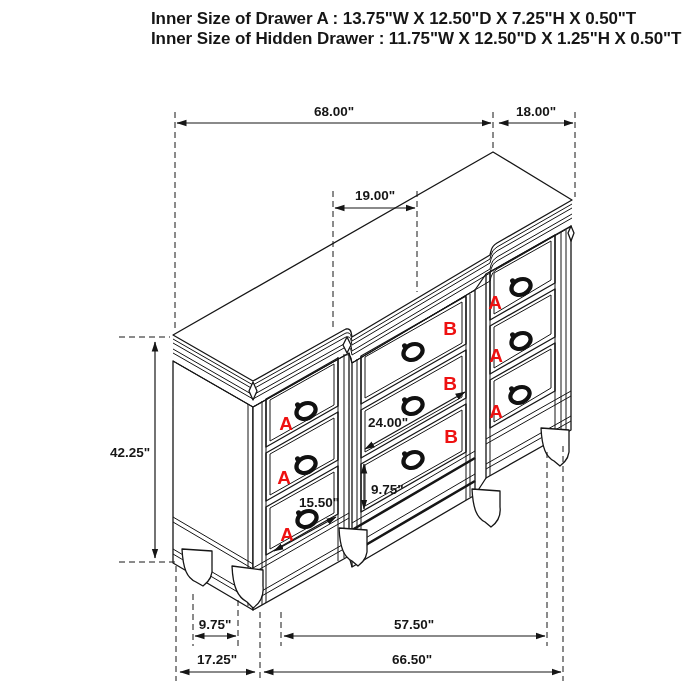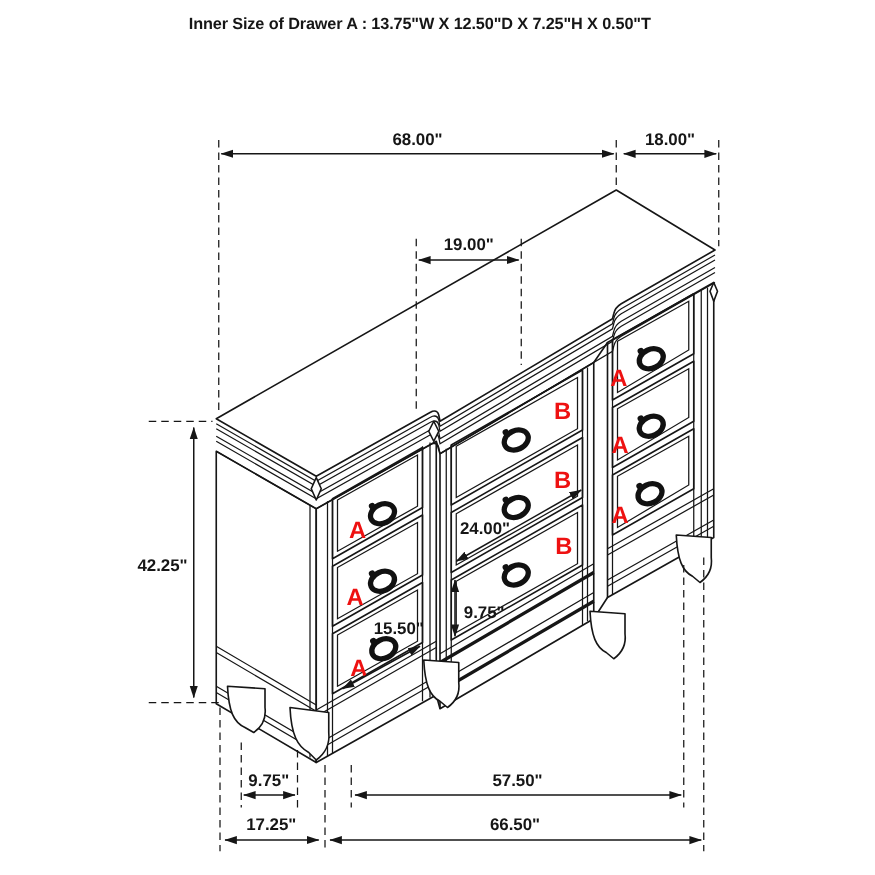--- a/index.html
+++ b/index.html
@@ -1,38 +1,39 @@
 <!DOCTYPE html>
 <html><head>
 <meta charset="utf-8">
 <style>
   html,body{margin:0;padding:0;background:#ffffff;}
   #stage{position:relative;width:700px;height:700px;background:#ffffff;overflow:hidden;
          font-family:"Liberation Sans", sans-serif;}
-  #title-block{position:absolute;left:151px;top:9px;font-weight:bold;font-size:13px;
+  #title-block{position:absolute;left:151px;top:9px;font-weight:bold;font-size:17px;
                line-height:19.5px;color:#161616;letter-spacing:-0.1px;white-space:nowrap;}
   svg{position:absolute;left:0;top:0;}
   .ln   {stroke:#161616;stroke-width:1.3;fill:none;stroke-linejoin:round;}
   .fw   {stroke:#161616;stroke-width:1.3;fill:#ffffff;stroke-linejoin:round;}
   .thin {stroke:#161616;stroke-width:1;fill:none;}
   .thick{stroke:#161616;stroke-width:2.6;fill:none;}
   .dash {stroke:#161616;stroke-width:1;fill:none;stroke-dasharray:6 4;}
   .dimln{stroke:#161616;stroke-width:1.2;fill:none;}
   .dimtxt{font-family:"Liberation Sans",sans-serif;font-weight:bold;font-size:13.5px;fill:#161616;}
   .redtxt{font-family:"Liberation Sans",sans-serif;font-weight:bold;font-size:19px;fill:#ee1111;}
   .ring{fill:none;stroke:#111111;stroke-width:4.2;}
   .knob{fill:#111111;stroke:none;}
 </style>
 </head>
 <body>
 
 <div id="stage">
 
   <div id="title-block">
     <div>Inner Size of Drawer A : 13.75"W X 12.50"D X 7.25"H X 0.50"T</div>
+    <div>Inner Size of Hidden Drawer : 11.75"W X 12.50"D X 1.25"H X 0.50"T</div>
   </div>
 
   <svg width="700" height="700" viewBox="0 0 700 700">
     <defs>
       <marker id="arr" orient="auto-start-reverse" refX="9.5" refY="4" markerWidth="11" markerHeight="8" markerUnits="userSpaceOnUse">
         <path d="M0,0.7 L10,4 L0,7.3 Z" fill="#161616"></path>
       </marker>
       <path id="fe" d="M572,200 L497,243 Q492,246 491,251 L490,255 L352,337 L351,332 Q350,328 346,329 L344,330 L253,381 L173,335"></path>
     </defs>
 

